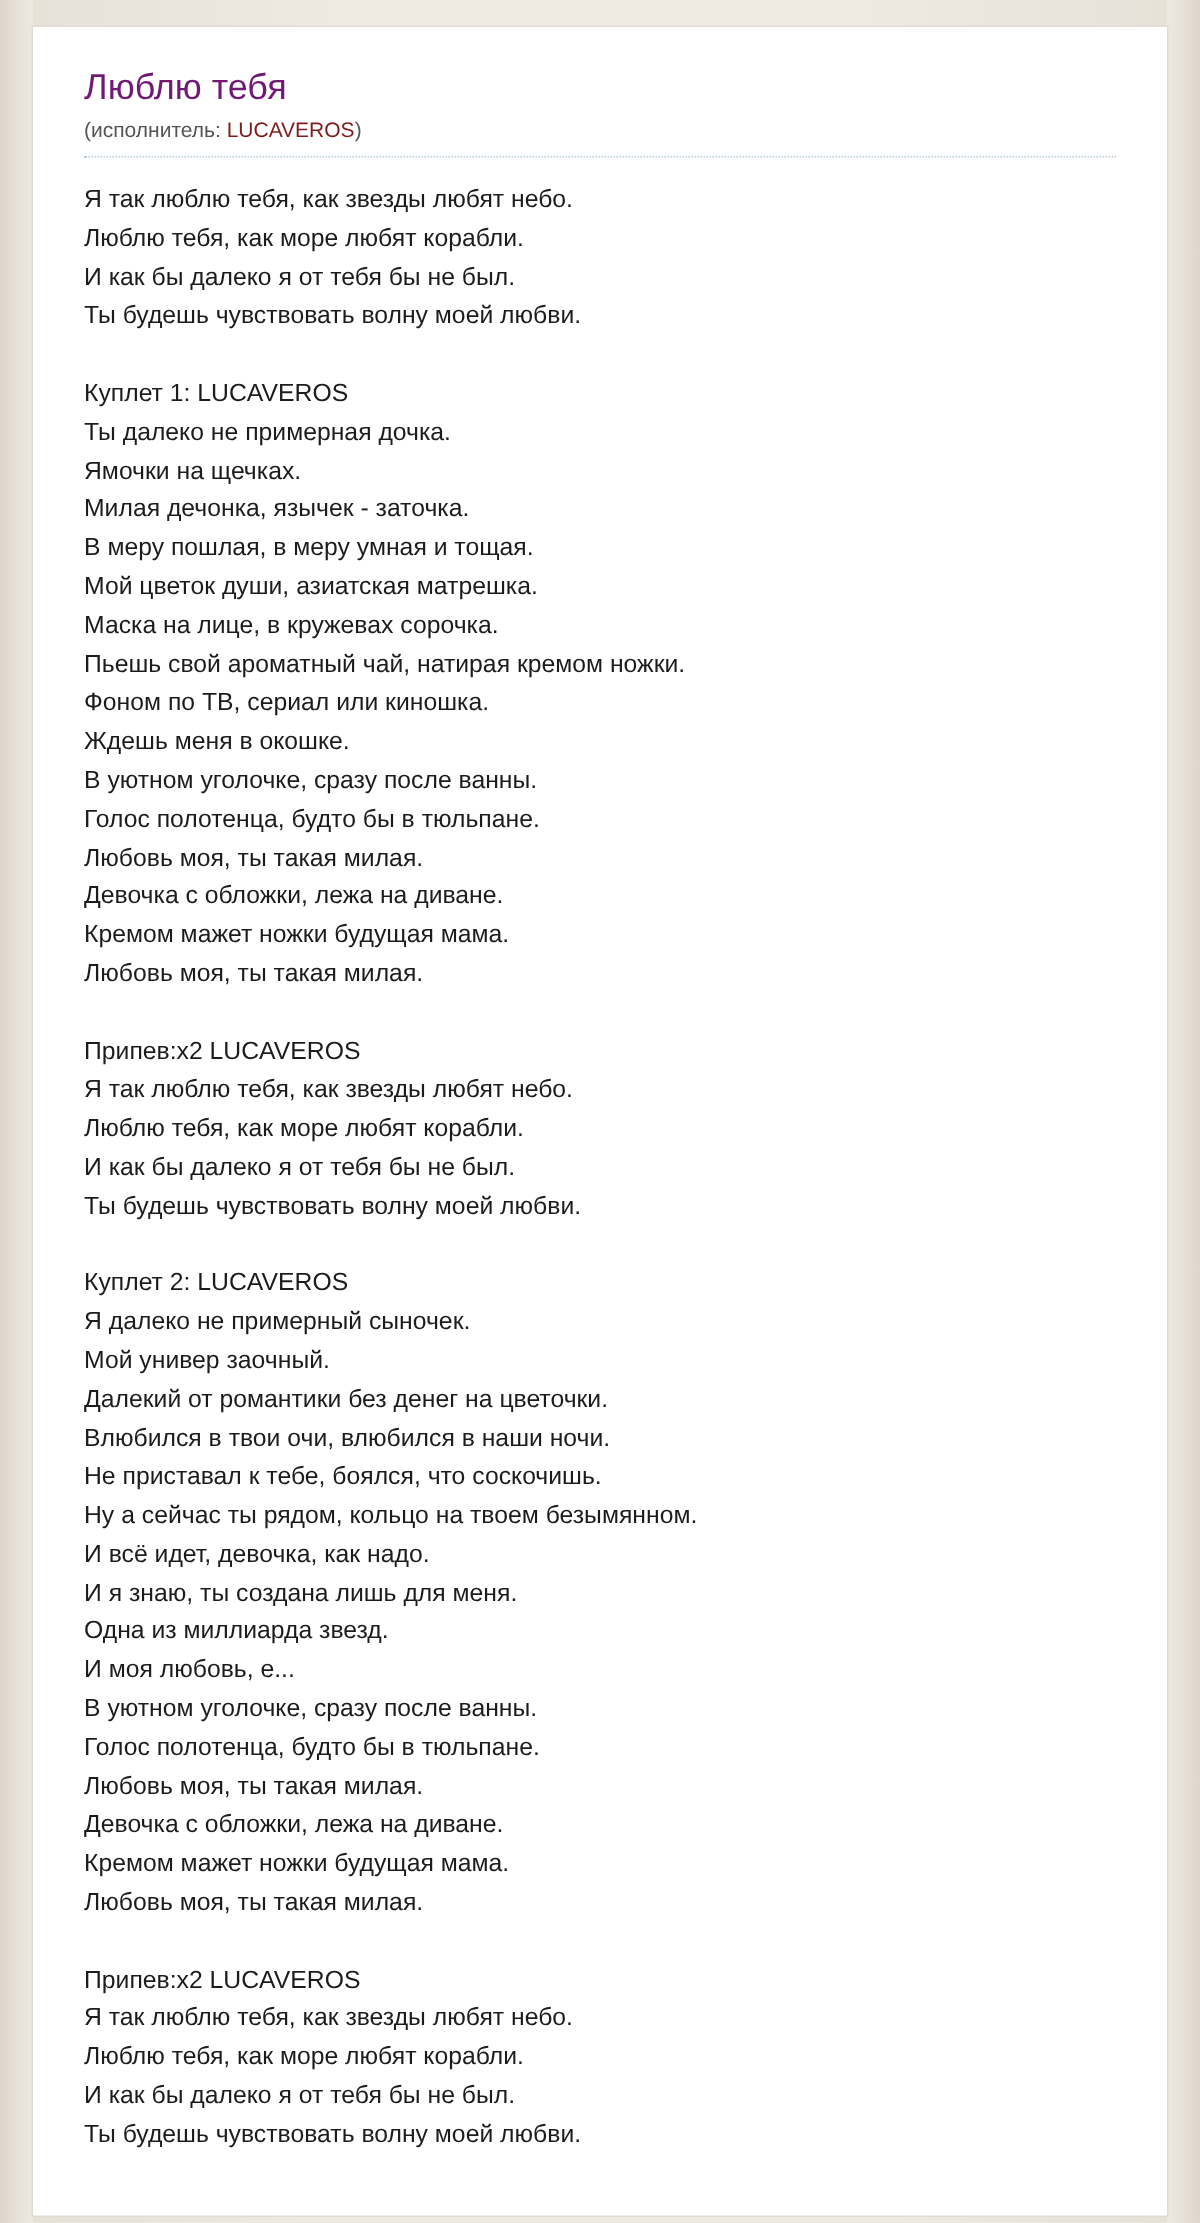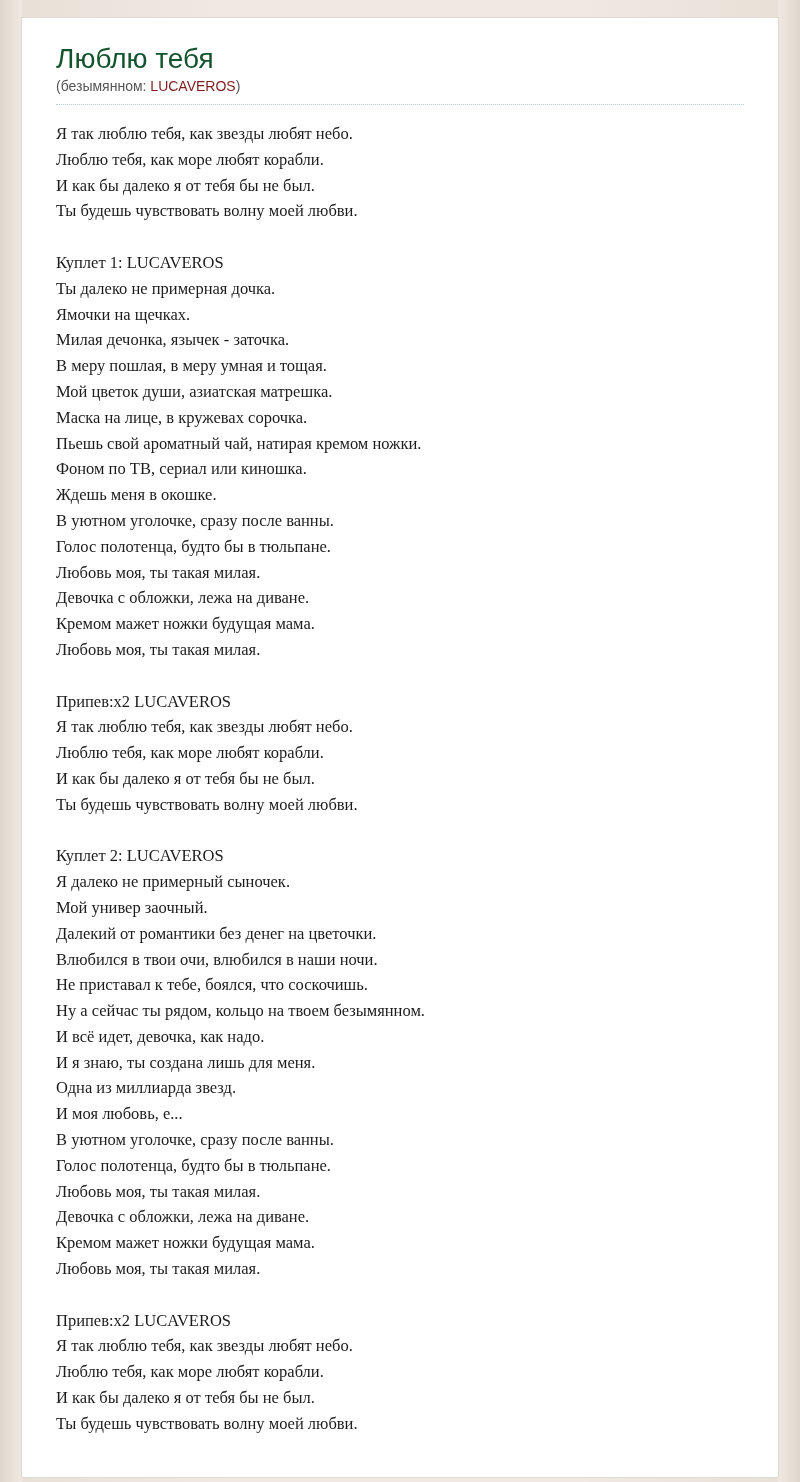--- a/index.html
+++ b/index.html
@@ -23,22 +23,22 @@
   }
   .paper {
     position: relative;
     background: #ffffff;
     min-height: 1446px;
     box-sizing: border-box;
     padding: 28px 34px 40px 34px;
     box-shadow: 0 0 0 1px #e2dbd2;
   }
   .song-title {
-    color: #14532d;
-    font-size: 28px;
+    color: #701a75;
+    font-size: 24px;
     line-height: 26px;
     margin: 0 0 6px 0;
     font-weight: normal;
   }
   .artist-line {
     font-size: 14px;
     color: #555555;
     padding-bottom: 10px;
     border-bottom: 1px dotted #b9cbd8;
     margin-bottom: 16px;
@@ -47,21 +47,21 @@
     color: #7f1d1d;
     text-decoration: none;
   }
   .lyrics {
     font-size: 16.5px;
     line-height: 25.8px;
     color: #1c1c1c;
     white-space: pre-wrap;
     word-wrap: break-word;
     margin: 0;
-    font-family: Liberation Serif, serif;
+    font-family: Liberation Sans, sans-serif;
   }
   .edge-left, .edge-right {
     position: absolute;
     top: 0;
     bottom: 0;
     width: 22px;
     pointer-events: none;
   }
   .edge-left {
     left: 0;
@@ -75,21 +75,21 @@
 </head>
 <body>
 
 <div class="page-frame">
   <div class="edge-left"></div>
   <div class="edge-right"></div>
 
   <div class="paper">
     <h1 class="song-title">Люблю тебя</h1>
 
-    <div class="artist-line"><span>(безымянном: </span><a class="artist-link" href="#">LUCAVEROS</a><span>)</span></div>
+    <div class="artist-line"><span>(исполнитель: </span><a class="artist-link" href="#">LUCAVEROS</a><span>)</span></div>
 
     <div class="lyrics">Я так люблю тебя, как звезды любят небо.
 Люблю тебя, как море любят корабли.
 И как бы далеко я от тебя бы не был.
 Ты будешь чувствовать волну моей любви.
 
 Куплет 1: LUCAVEROS
 Ты далеко не примерная дочка.
 Ямочки на щечках.
 Милая дечонка, язычек - заточка.

